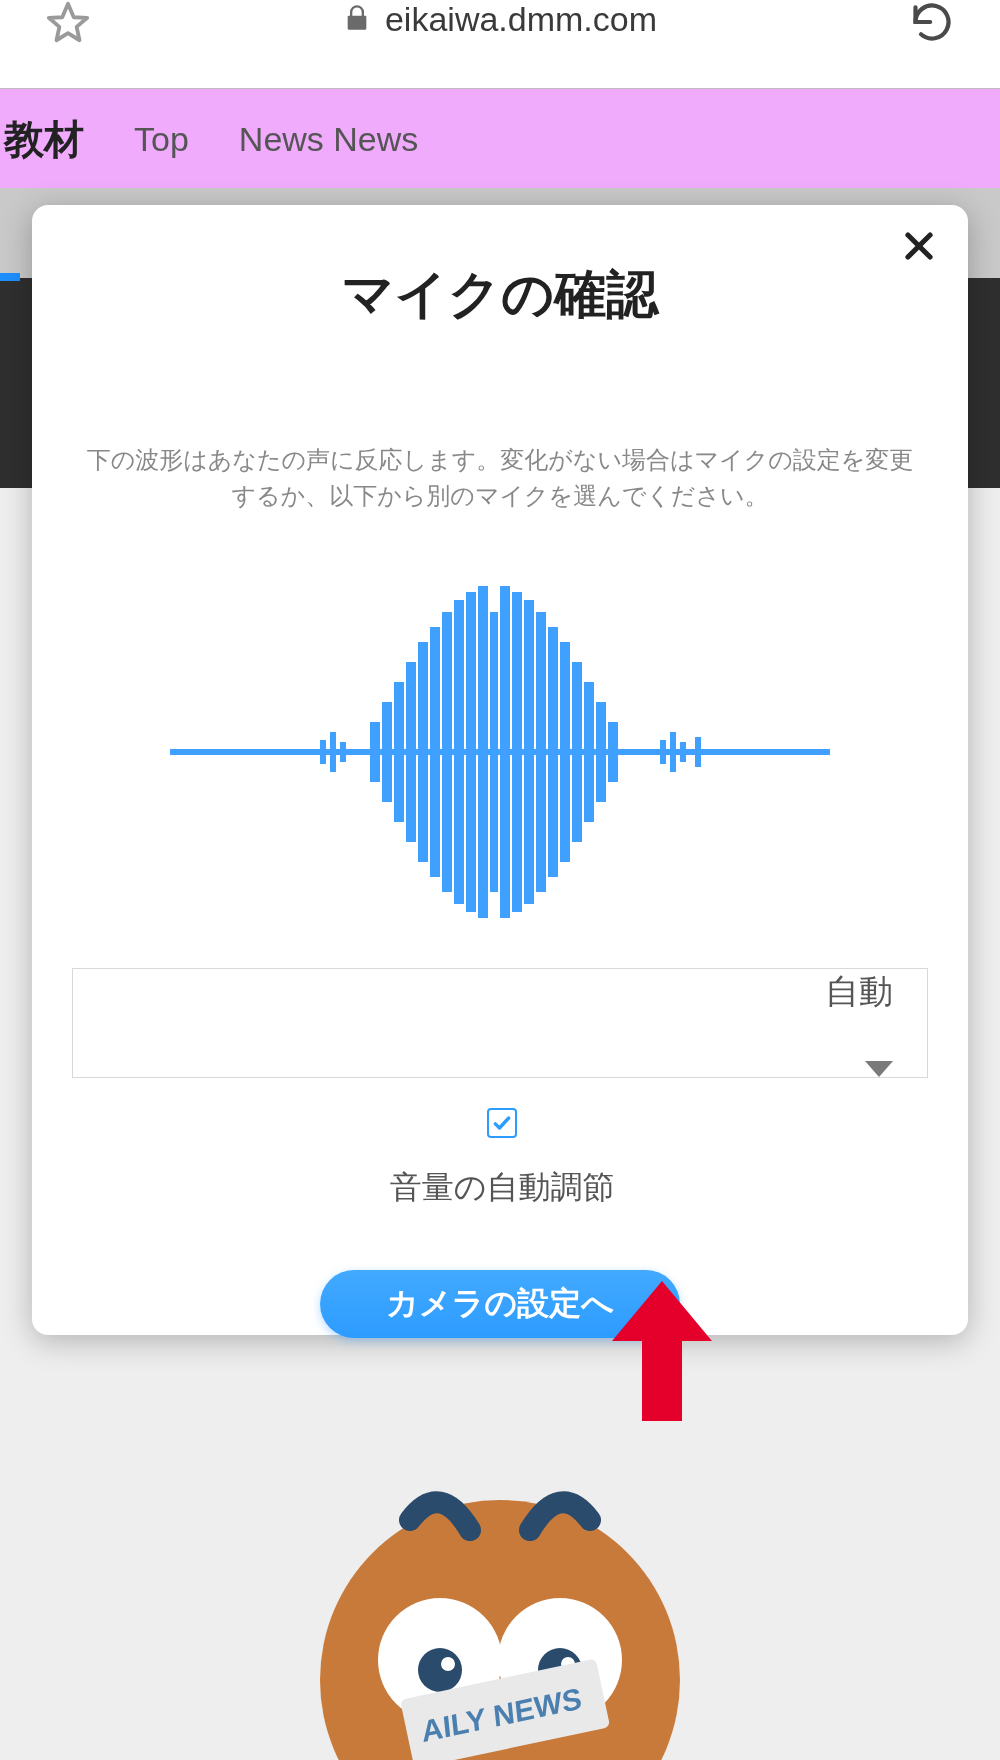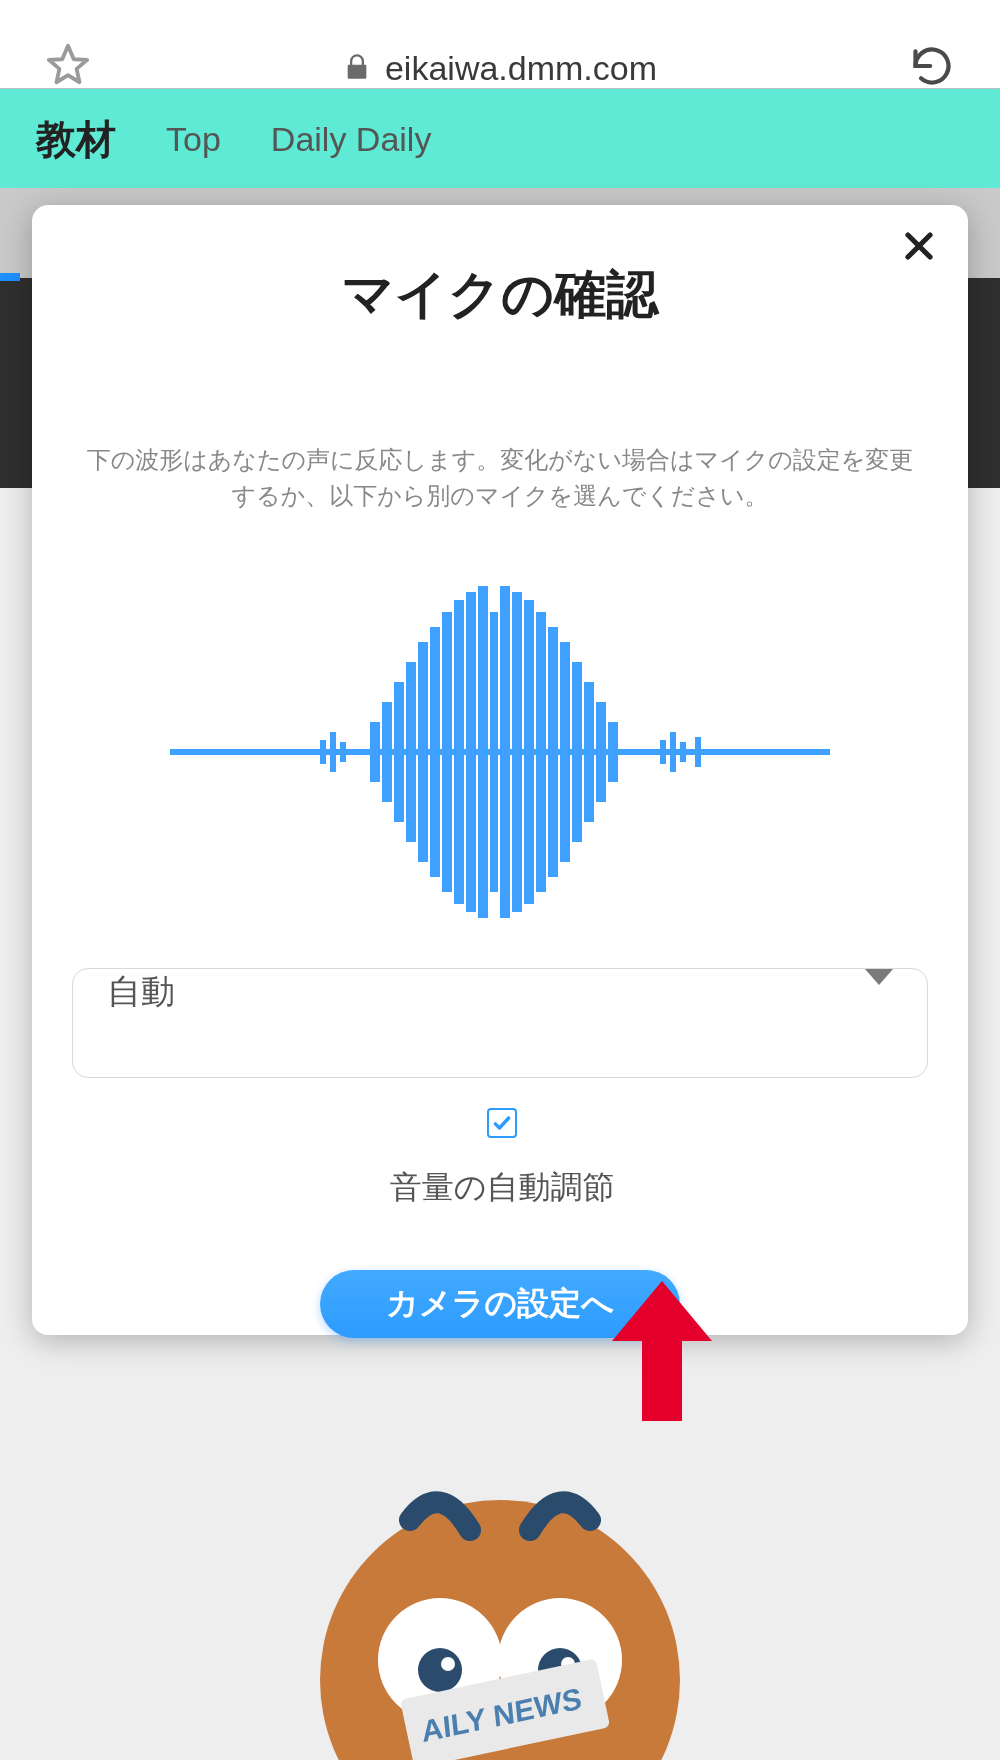--- a/index.html
+++ b/index.html
@@ -1,47 +1,47 @@
 <!DOCTYPE html>
 <html><head>
 <meta charset="utf-8">
 <style>
   * { box-sizing: border-box; margin: 0; padding: 0; }
   html, body { width: 1000px; height: 1760px; font-family: -apple-system, "Hiragino Sans", "Hiragino Kaku Gothic ProN", Meiryo, sans-serif; background: #fff; overflow: hidden; }
 
   
-  .browser-bar { height: 88px; display: flex; align-items: flex-end; padding: 0 40px; background: #fff; }
+  .browser-bar { height: 88px; display: flex; align-items: flex-start; padding: 0 40px; background: #fff; }
   .browser-bar .star { width: 56px; display:flex; justify-content:center; }
   .browser-bar .url-area { flex: 1; display: flex; align-items: center; justify-content: center; gap: 14px; }
   .browser-bar .url-text { font-size: 34px; color: #3a3a3a; font-weight: 500; }
   .browser-bar .reload { width: 56px; display:flex; justify-content:center; }
 
   
-  .nav-strip { height: 102px; background: #5eead4; display: flex; align-items: center; padding: 0 36px; gap: 50px; border-top: 1px solid #bcbcbc; border-bottom: 1px solid #bcbcbc; }
+  .nav-strip { height: 102px; background: #f0abfc; display: flex; align-items: center; padding: 0 4px; gap: 50px; border-top: 1px solid #bcbcbc; border-bottom: 1px solid #bcbcbc; }
   .nav-title { font-size: 40px; font-weight: 800; color: #222; }
   .nav-link  { font-size: 34px; color: #555; font-weight: 500; }
 
   
   .backdrop { position: absolute; left:0; right:0; top:188px; bottom:0; background: linear-gradient(#c9c9c9 0 90px, #2f2f2f 90px 300px, #eeeeee 300px 100%); }
 
   
   .progress-sliver { position:absolute; top:273px; left:0; width:20px; height:8px; background:#1e90ff; }
 
   
   .modal { position: absolute; left: 32px; right: 32px; top: 205px; bottom: 425px; background: #fff; border-radius: 16px; box-shadow: 0 6px 30px rgba(0,0,0,.25); padding: 40px 40px 36px; }
   .modal .close { position: absolute; top: 22px; right: 30px; cursor: pointer; }
   .modal h1 { text-align: center; font-size: 52px; font-weight: 600; color: #222; margin-top: 15px; }
   .modal .desc { text-align: center; font-size: 24px; color: #888; line-height: 1.5; margin: 112px 0 0; padding: 0 6px; }
 
   
   .wave-wrap { margin: 58px auto 0; width: 660px; height: 360px; position: relative; }
   .wave-wrap svg { width: 100%; height: 100%; display:block; }
 
   
-  .select-box { margin-top: 36px; height: 110px; border: 1px solid #d9d9d9; border-radius: 16px; display: flex; align-items: flex-start; padding: 0 34px; justify-content: space-between; background:#fff; }
+  .select-box { margin-top: 36px; height: 110px; border: 1px solid #d9d9d9; border-radius: 0; display: flex; align-items: flex-end; padding: 0 34px; justify-content: space-between; background:#fff;flex-direction:column; }
   .select-box .sel-label { font-size: 34px; color: #555; }
   .select-box .caret { width:0; height:0; border-left: 14px solid transparent; border-right: 14px solid transparent; border-top: 16px solid #7a7a7a; }
 
   
   .cb-row { display:flex; align-items:center; gap: 28px; margin-top: 30px; padding-left: 4px; flex-direction: column; }
   .cb { width: 30px; height: 30px; border: 2px solid #2d9cff; border-radius: 4px; display:flex; align-items:center; justify-content:center; }
   .cb svg { width: 20px; height: 20px; }
   .cb-label { font-size: 32px; color: #555; }
 
   
@@ -75,21 +75,21 @@
     <svg width="44" height="44" viewBox="0 0 24 24" fill="none" stroke="#4a4a4a" stroke-width="2.3" stroke-linecap="round">
         <path d="M3 12a9 9 0 1 1 3 6.7"></path>
         <polyline points="3 4 3 12 11 12" fill="none"></polyline>
       </svg>
   </div>
 </div>
 
 <div class="nav-strip">
   <span class="nav-title">教材</span>
   <span class="nav-link">Top</span>
-  <span class="nav-link">Daily Daily</span>
+  <span class="nav-link">News News</span>
 </div>
 
 <div class="backdrop"></div>
 <div class="progress-sliver"></div>
 
 <div class="owl">
   <svg viewBox="0 0 440 300">
     <ellipse cx="220" cy="220" rx="180" ry="180" fill="#c87a3a"></ellipse>
     <path d="M70 120 L150 60 L200 140 Z" fill="#c87a3a"></path>
     <path d="M370 120 L290 60 L240 140 Z" fill="#c87a3a"></path>

